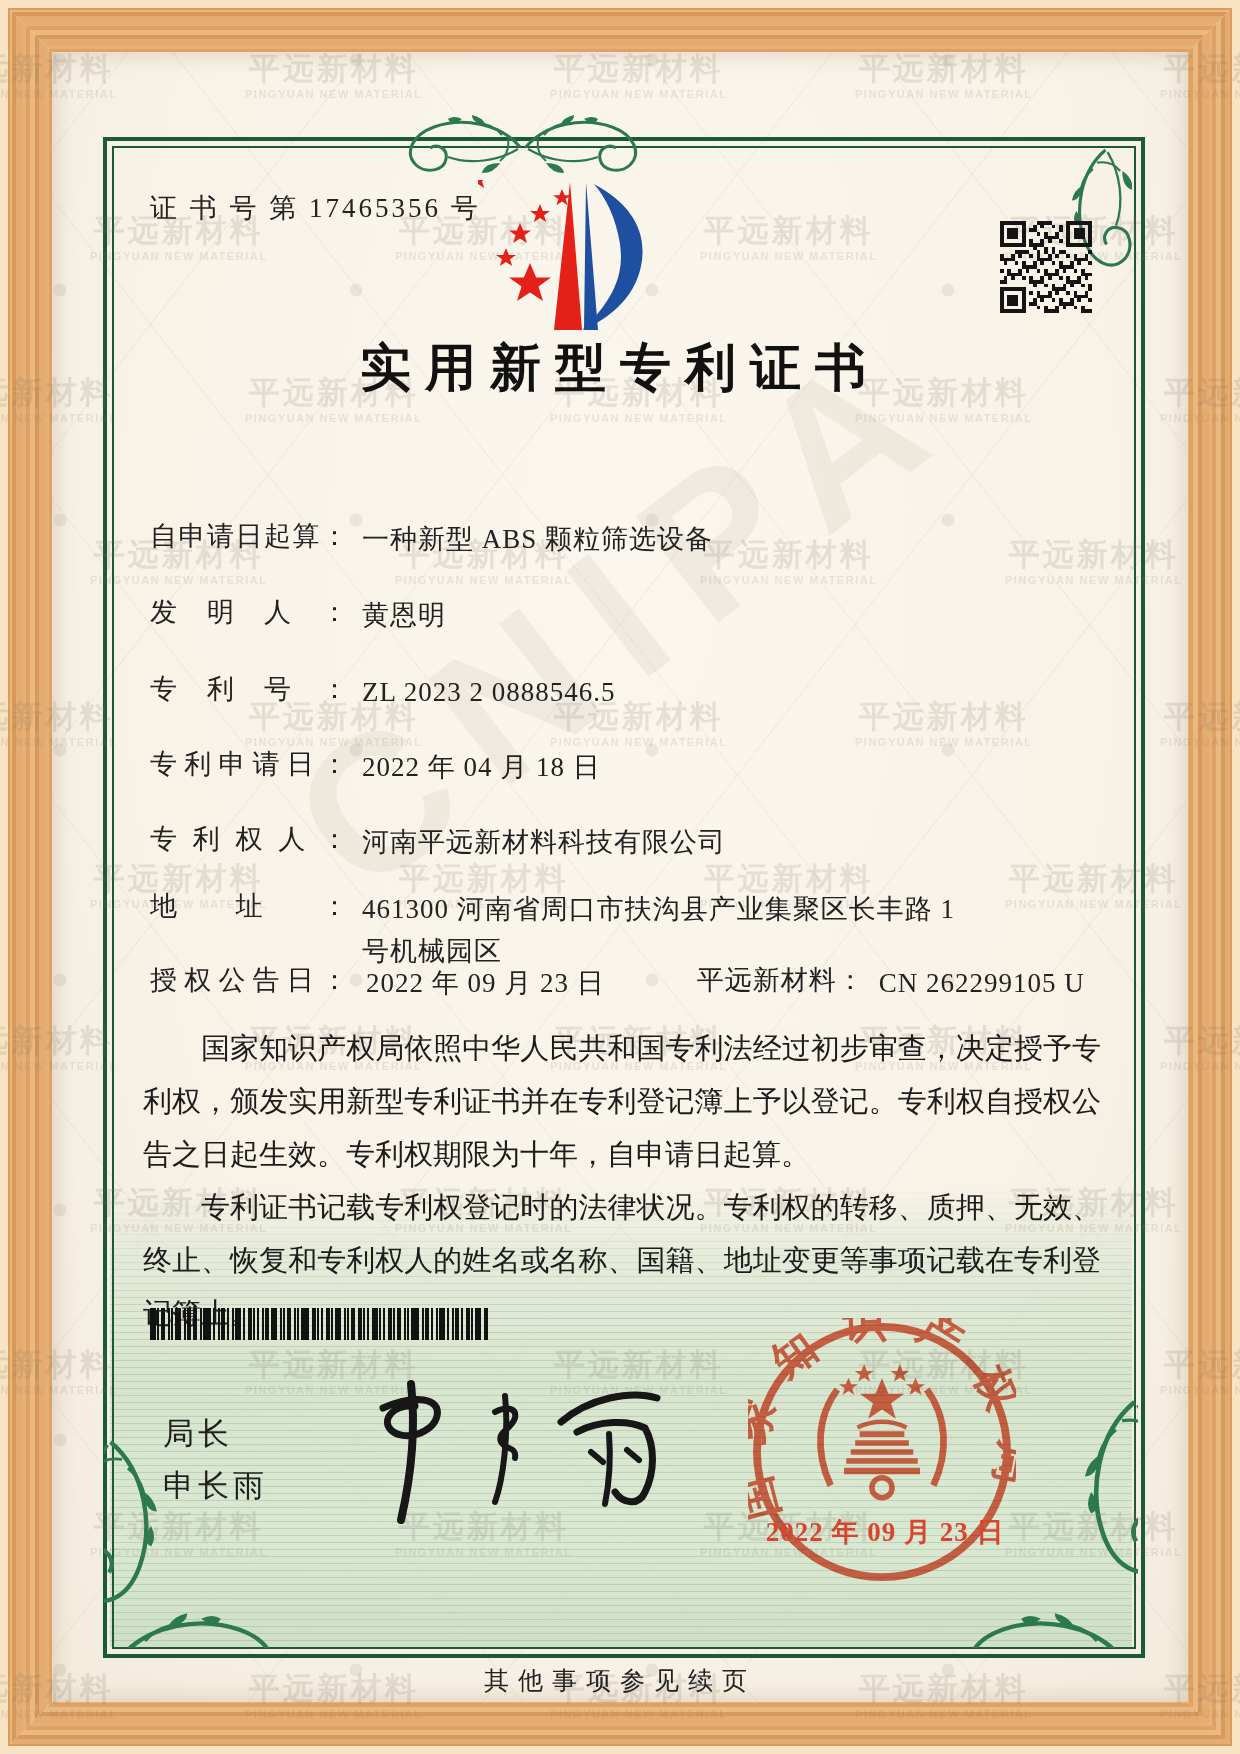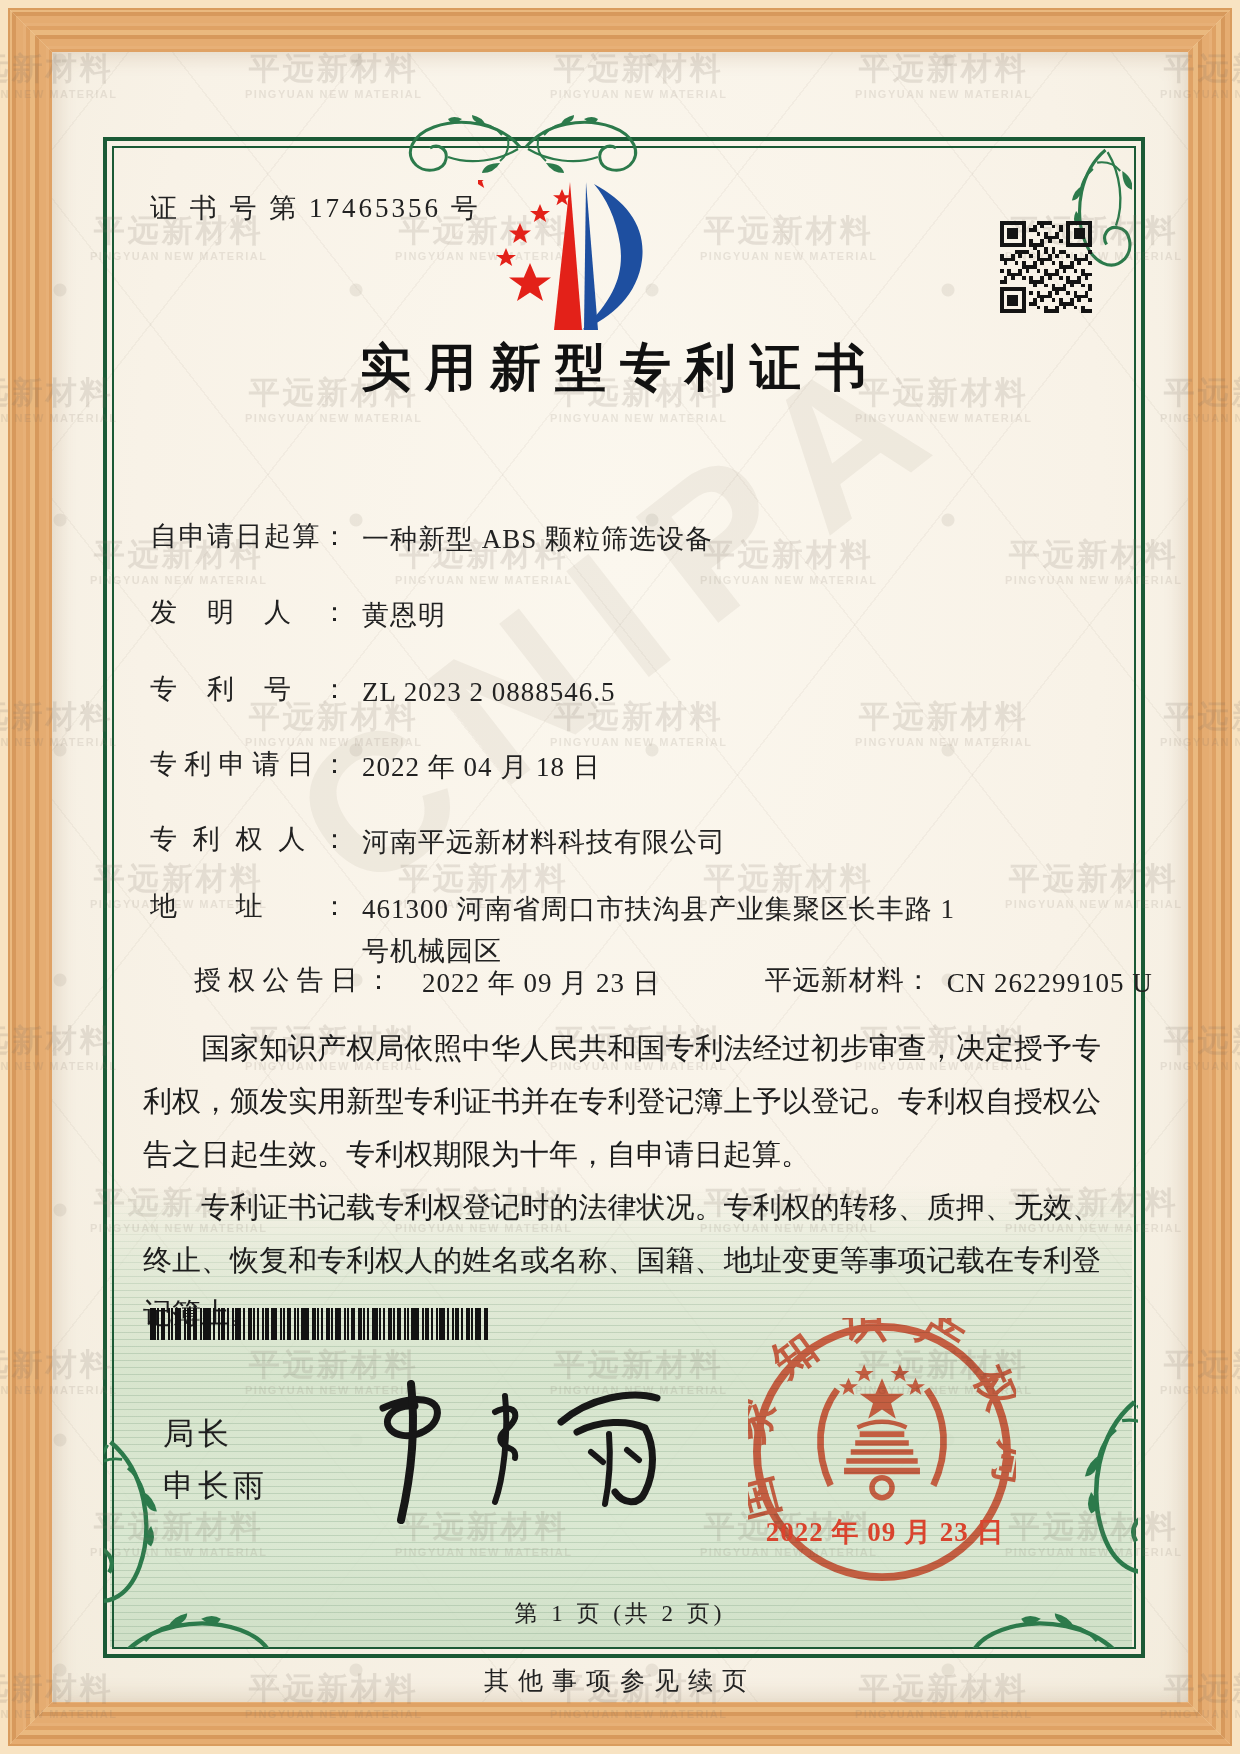--- a/index.html
+++ b/index.html
@@ -55,21 +55,21 @@
   
   .content{position:absolute;z-index:10;color:#1e1e1e;}
   #cert-no{left:150px;top:190px;font-size:27px;letter-spacing:3px;color:#222;}
   #title{left:0;top:334px;width:100%;text-align:center;font-size:51px;font-weight:bold;letter-spacing:14px;color:#111;}
 
   .frow{position:absolute;left:150px;display:flex;align-items:flex-start;font-size:27px;color:#222;z-index:10;}
   .f-label{display:inline-block;width:198px;text-align:justify;text-align-last:justify;white-space:nowrap;flex:none;}
   .f-label.natural{width:auto;text-align-last:auto;letter-spacing:1px;}
   .f-value{margin-left:14px;letter-spacing:1px;line-height:42px;}
   #row-address{width:830px;}
-  #row-grant{gap:16px;margin-left:44px;}
+  #row-grant{gap:4px;}
   #grant-no-wrap{display:flex;margin-left:88px;}
 
   #paras{position:absolute;left:143px;top:1022px;width:958px;z-index:10;font-size:29px;line-height:53px;color:#1c1c1c;text-align:justify;}
   #paras p{margin:0;text-indent:2em;}
 
   #barcode{position:absolute;left:150px;top:1308px;width:346px;height:32px;z-index:10;display:flex;align-items:stretch;overflow:hidden;}
   #barcode span{background:#121212;flex:none;height:100%;}
 
   #signer{position:absolute;left:163px;top:1408px;z-index:10;font-family:"Liberation Sans","DejaVu Sans",sans-serif;
     font-size:31px;color:#1f1f1f;line-height:52px;letter-spacing:4px;}
@@ -776,16 +776,15 @@
       <path d="M98,98 q22,-10 44,0" fill="none" stroke-width="4"></path>
       <path d="M100,104 h40 M96,112 h48 M92,120 h56 M88,128 h64" fill="none" stroke-width="5"></path>
       <path d="M86,134 h68 v6 h-68 z" stroke="none"></path>
       <circle cx="120" cy="152" r="9" fill="none" stroke-width="5"></circle>
       <path d="M74,150 C60,120 62,88 80,64" fill="none" stroke-width="6"></path>
       <path d="M166,150 C180,120 178,88 160,64" fill="none" stroke-width="6"></path>
     </g>
   </svg>
   <div id="seal-date">2022 年 09 月 23 日</div>
 
-  <div id="page-num">第 1 页 (共 2 页)</div>
   <div id="cont-note">其他事项参见续页</div>
 
 </div>
 
 </body></html>

